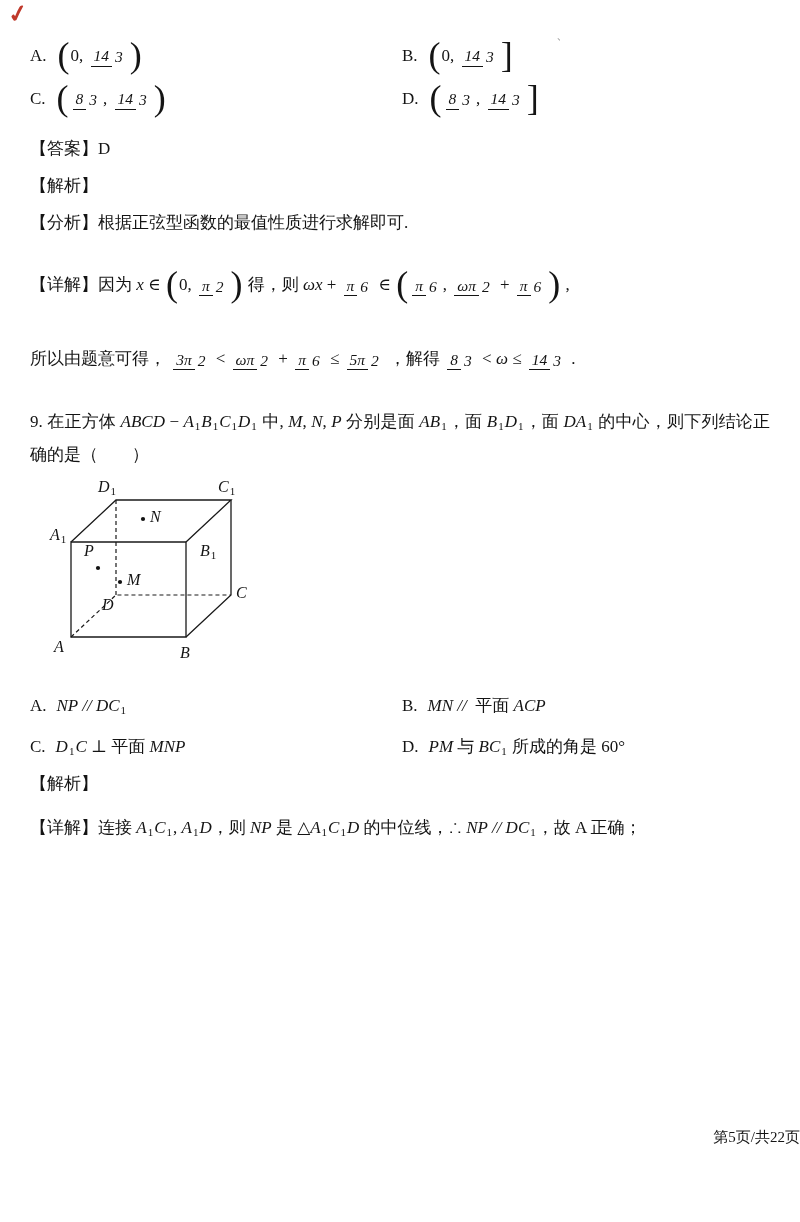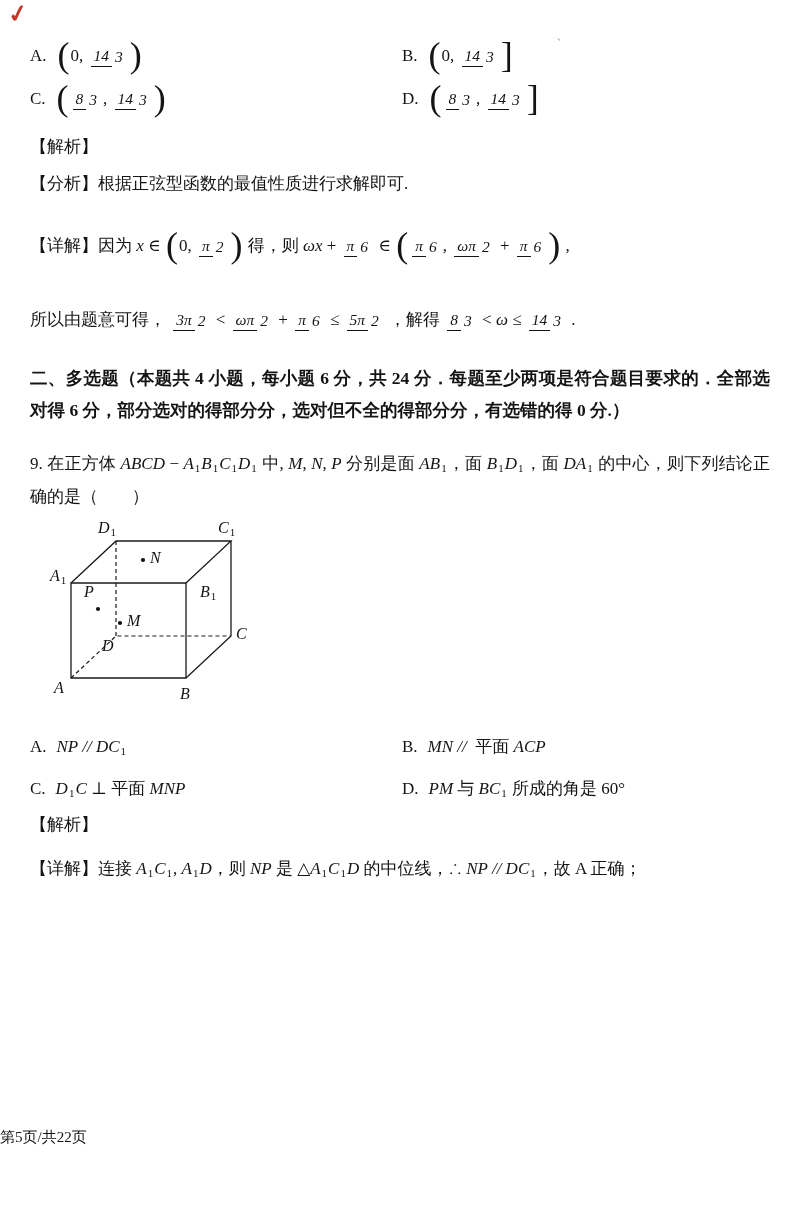--- a/index.html
+++ b/index.html
@@ -25,21 +25,21 @@
   .first-answer{margin-top:24px}
   .mathpara{margin-top:22px;line-height:52px}
   .conclusion{margin-top:8px}
   .section-title{font-weight:bold;font-size:17.5px;line-height:1.85;text-align:justify;margin-top:16px}
   .stem{margin-top:20px;line-height:1.95;text-align:justify}
   .longpara{text-align:justify;line-height:1.9}
   
   .cube-fig{position:relative;width:260px;height:196px;margin:10px 0 6px 18px;font-size:16px}
   .clabel{position:absolute;white-space:nowrap}
   .optrow9{display:grid;grid-template-columns:372px 1fr;margin-top:14px;line-height:1.6}
-  .footer{position:absolute;left:0;top:1128px;width:100%;text-align:left;font-size:15px}
+  .footer{position:absolute;left:0;top:1128px;width:100%;text-align:right;font-size:15px}
 </style>
 </head>
 <body>
 
 <div class="page">
 
   <span class="mark-check">✓</span>
   <span class="mark-stray">、</span>
 
   <div class="optrow">
@@ -74,20 +74,21 @@
       <span class="opt-math"><span class="mbig">(</span><span class="frac">
             <span class="fnum">8</span>
             <span class="fden">3</span>
           </span><span class="mt">, </span><span class="frac">
             <span class="fnum">14</span>
             <span class="fden">3</span>
           </span><span class="mbig">]</span></span>
     </div>
   </div>
 
+  <p class="para first-answer"><span>【答案】</span><span>D</span></p>
   <p class="para"><span>【解析】</span></p>
   <p class="para"><span>【分析】根据正弦型函数的最值性质进行求解即可.</span></p>
 
   <p class="mathpara"><span class="mt">【详解】因为 </span><span class="mi">x</span><span class="mt"> ∈ </span><span class="mbig">(</span><span class="mt">0, </span><span class="frac">
         <span class="fnum">π</span>
         <span class="fden">2</span>
       </span><span class="mbig">)</span><span class="mt"> 得，则 </span><span class="mi">ωx</span><span class="mt"> + </span><span class="frac">
         <span class="fnum">π</span>
         <span class="fden">6</span>
       </span><span class="mt"> ∈ </span><span class="mbig">(</span><span class="frac">
@@ -114,21 +115,20 @@
         <span class="fden">2</span>
       </span><span class="mt"> ，解得 </span><span class="frac">
         <span class="fnum">8</span>
         <span class="fden">3</span>
       </span><span class="mt"> &lt; </span><span class="mi">ω</span><span class="mt"> ≤ </span><span class="frac">
         <span class="fnum">14</span>
         <span class="fden">3</span>
       </span><span class="mt"> .</span></p>
 
 
-  <p class="section-title"><span>二、多选题（本题共 4 小题，每小题 6 分，共 24 分．每题至少两项是符合题目要求的．全部选对得 6 分，部分选对的得部分分，选对但不全的得部分分，有选错的得 0 分.）</span></p>
 
   <p class="stem"><span class="mt">9. 在正方体 </span><span class="mi">ABCD</span><span class="mt"> − </span><span class="mi">A</span><span class="msub">1</span><span class="mi">B</span><span class="msub">1</span><span class="mi">C</span><span class="msub">1</span><span class="mi">D</span><span class="msub">1</span><span class="mt"> 中, </span><span class="mi">M</span><span class="mt">, </span><span class="mi">N</span><span class="mt">, </span><span class="mi">P</span><span class="mt"> 分别是面 </span><span class="mi">AB</span><span class="msub">1</span><span class="mt">，面 </span><span class="mi">B</span><span class="msub">1</span><span class="mi">D</span><span class="msub">1</span><span class="mt">，面 </span><span class="mi">DA</span><span class="msub">1</span><span class="mt"> 的中心，则下列结论正确的是（　　）</span></p>
 
   <div class="cube-fig">
     <svg width="260" height="196" viewBox="0 0 260 196">
       <g stroke="#1a1a1a" stroke-width="1.3" fill="none">
         <path d="M23 60 L138 60 L138 155 L23 155 Z"></path>
         <path d="M23 60 L68 18 L183 18 L138 60"></path>
         <path d="M183 18 L183 113 L138 155"></path>
       </g>

